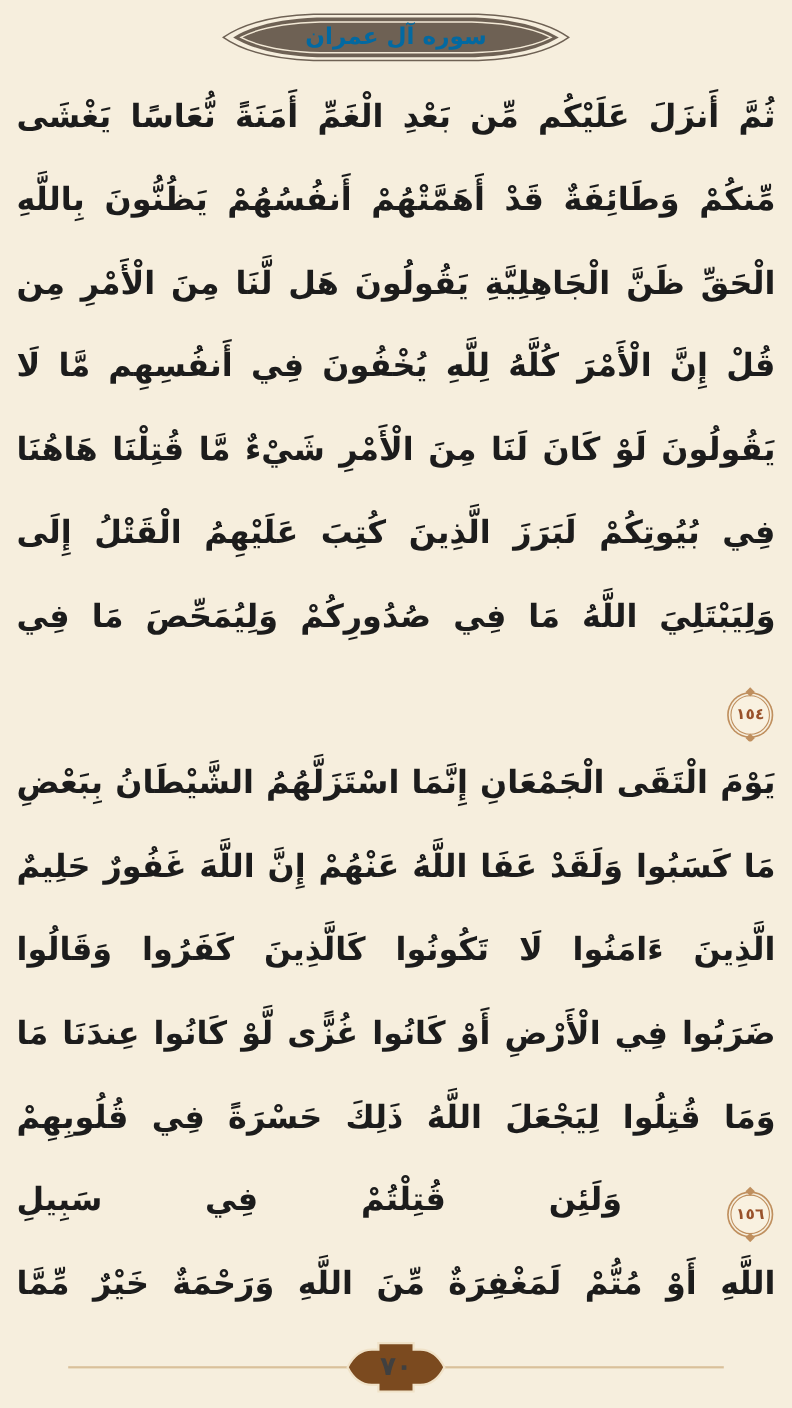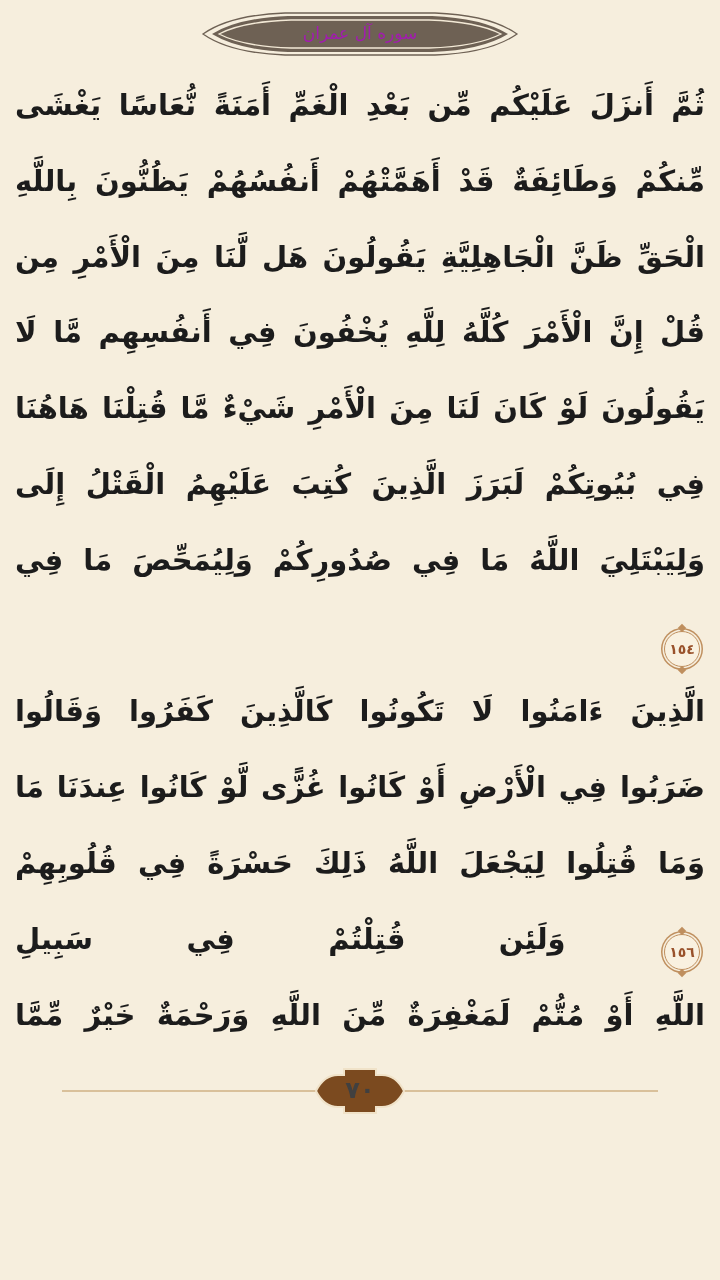--- a/index.html
+++ b/index.html
@@ -13,21 +13,21 @@
   
   .header-wrap{
     display:flex;justify-content:center;
     padding-top:10px;height:50px;
   }
   .header-badge{position:relative;width:320px;height:48px;}
   .header-badge svg{display:block;}
   .header-title{
     position:absolute;inset:0;
     display:flex;align-items:center;justify-content:center;
-    color:#a21caf;font-size:17px;font-weight:normal;
+    color:#0369a1;font-size:21px;font-weight:bold;
     direction:rtl;letter-spacing:0;
     padding-bottom:2px;
   }
   
   .text-block{
     margin:8px 15px 0 15px;
     direction:rtl;
   }
   .line{
     display:block;
@@ -125,20 +125,28 @@
     </div>
     <div class="line">
       <span>وَلِيَبْتَلِيَ اللَّهُ مَا فِي صُدُورِكُمْ وَلِيُمَحِّصَ مَا فِي قُلُوبِكُمْ</span>
     </div>
     <div class="line">
       <span class="verse-marker">
           <span class="verse-number">١٥٤</span>
         </span>
     </div>
     <div class="line">
+      <span>يَوْمَ الْتَقَى الْجَمْعَانِ إِنَّمَا اسْتَزَلَّهُمُ الشَّيْطَانُ بِبَعْضِ</span>
+    </div>
+    <div class="line">
+      <span>مَا كَسَبُوا وَلَقَدْ عَفَا اللَّهُ عَنْهُمْ إِنَّ اللَّهَ غَفُورٌ حَلِيمٌ</span>
+      
+      
+    </div>
+    <div class="line">
       <span>الَّذِينَ ءَامَنُوا لَا تَكُونُوا كَالَّذِينَ كَفَرُوا وَقَالُوا لِإِخْوَانِهِمْ إِذَا</span>
     </div>
     <div class="line">
       <span>ضَرَبُوا فِي الْأَرْضِ أَوْ كَانُوا غُزًّى لَّوْ كَانُوا عِندَنَا مَا مَاتُوا</span>
     </div>
     <div class="line">
       <span>وَمَا قُتِلُوا لِيَجْعَلَ اللَّهُ ذَلِكَ حَسْرَةً فِي قُلُوبِهِمْ وَاللَّهُ يُحْيِي</span>
     </div>
     <div class="line">
       <span class="verse-marker">

